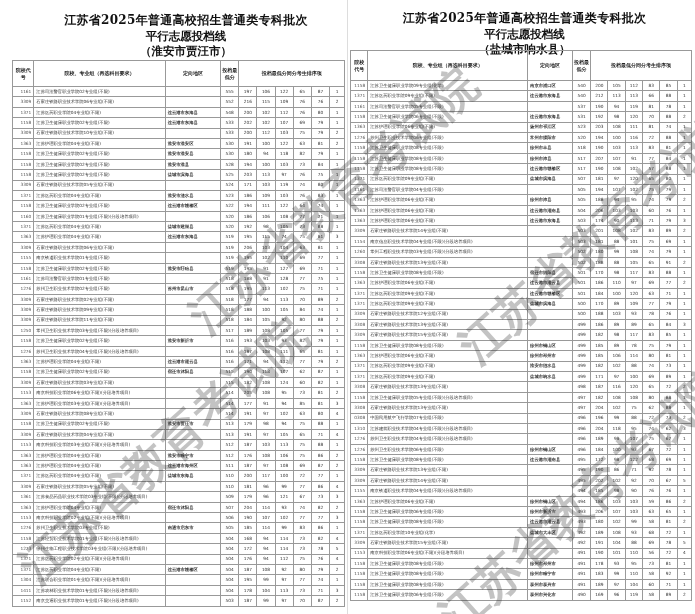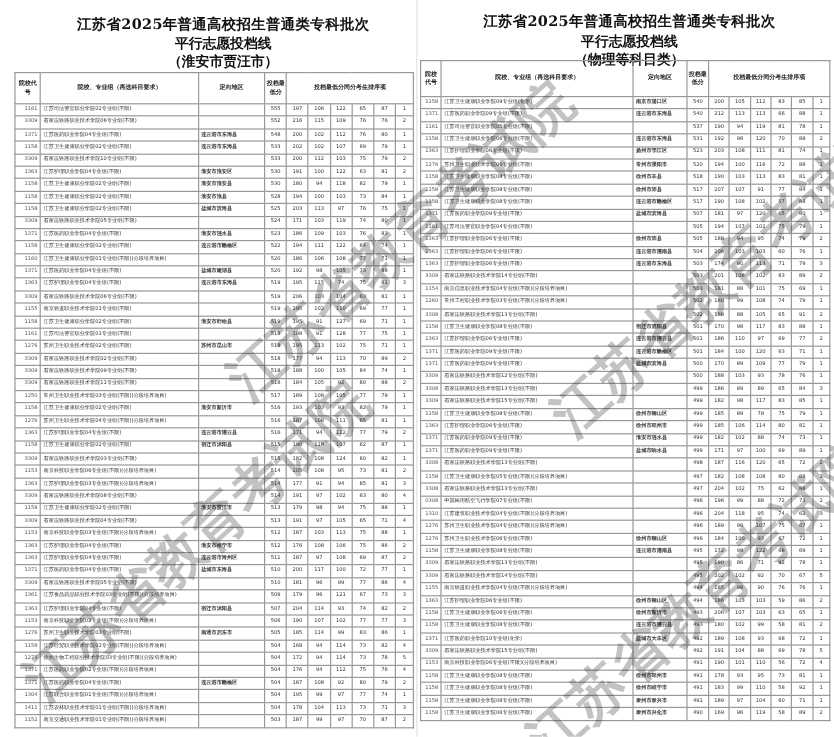--- a/index.html
+++ b/index.html
@@ -657,21 +657,21 @@
       </tbody>
   </table>
 </div>
 
 <div class="divider"></div>
 
 <div class="page right">
   <div class="title-block" style="left:8px;right:2px;top:10px;">
     <div class="title1">江苏省2025年普通高校招生普通类专科批次</div>
     <div class="title2">平行志愿投档线</div>
-    <div class="title3">（物理等科目类）</div>
+    <div class="title3">（盐城市响水县）</div>
   </div>
   <table id="tbl-right" style="left:2px;top:50px;width:342px;">
     <colgroup>
         <col style="width:17px">
         <col style="width:157px">
         <col style="width:44px">
         <col style="width:18px">
         <col style="width:17px">
         <col style="width:17px">
         <col style="width:17px">

